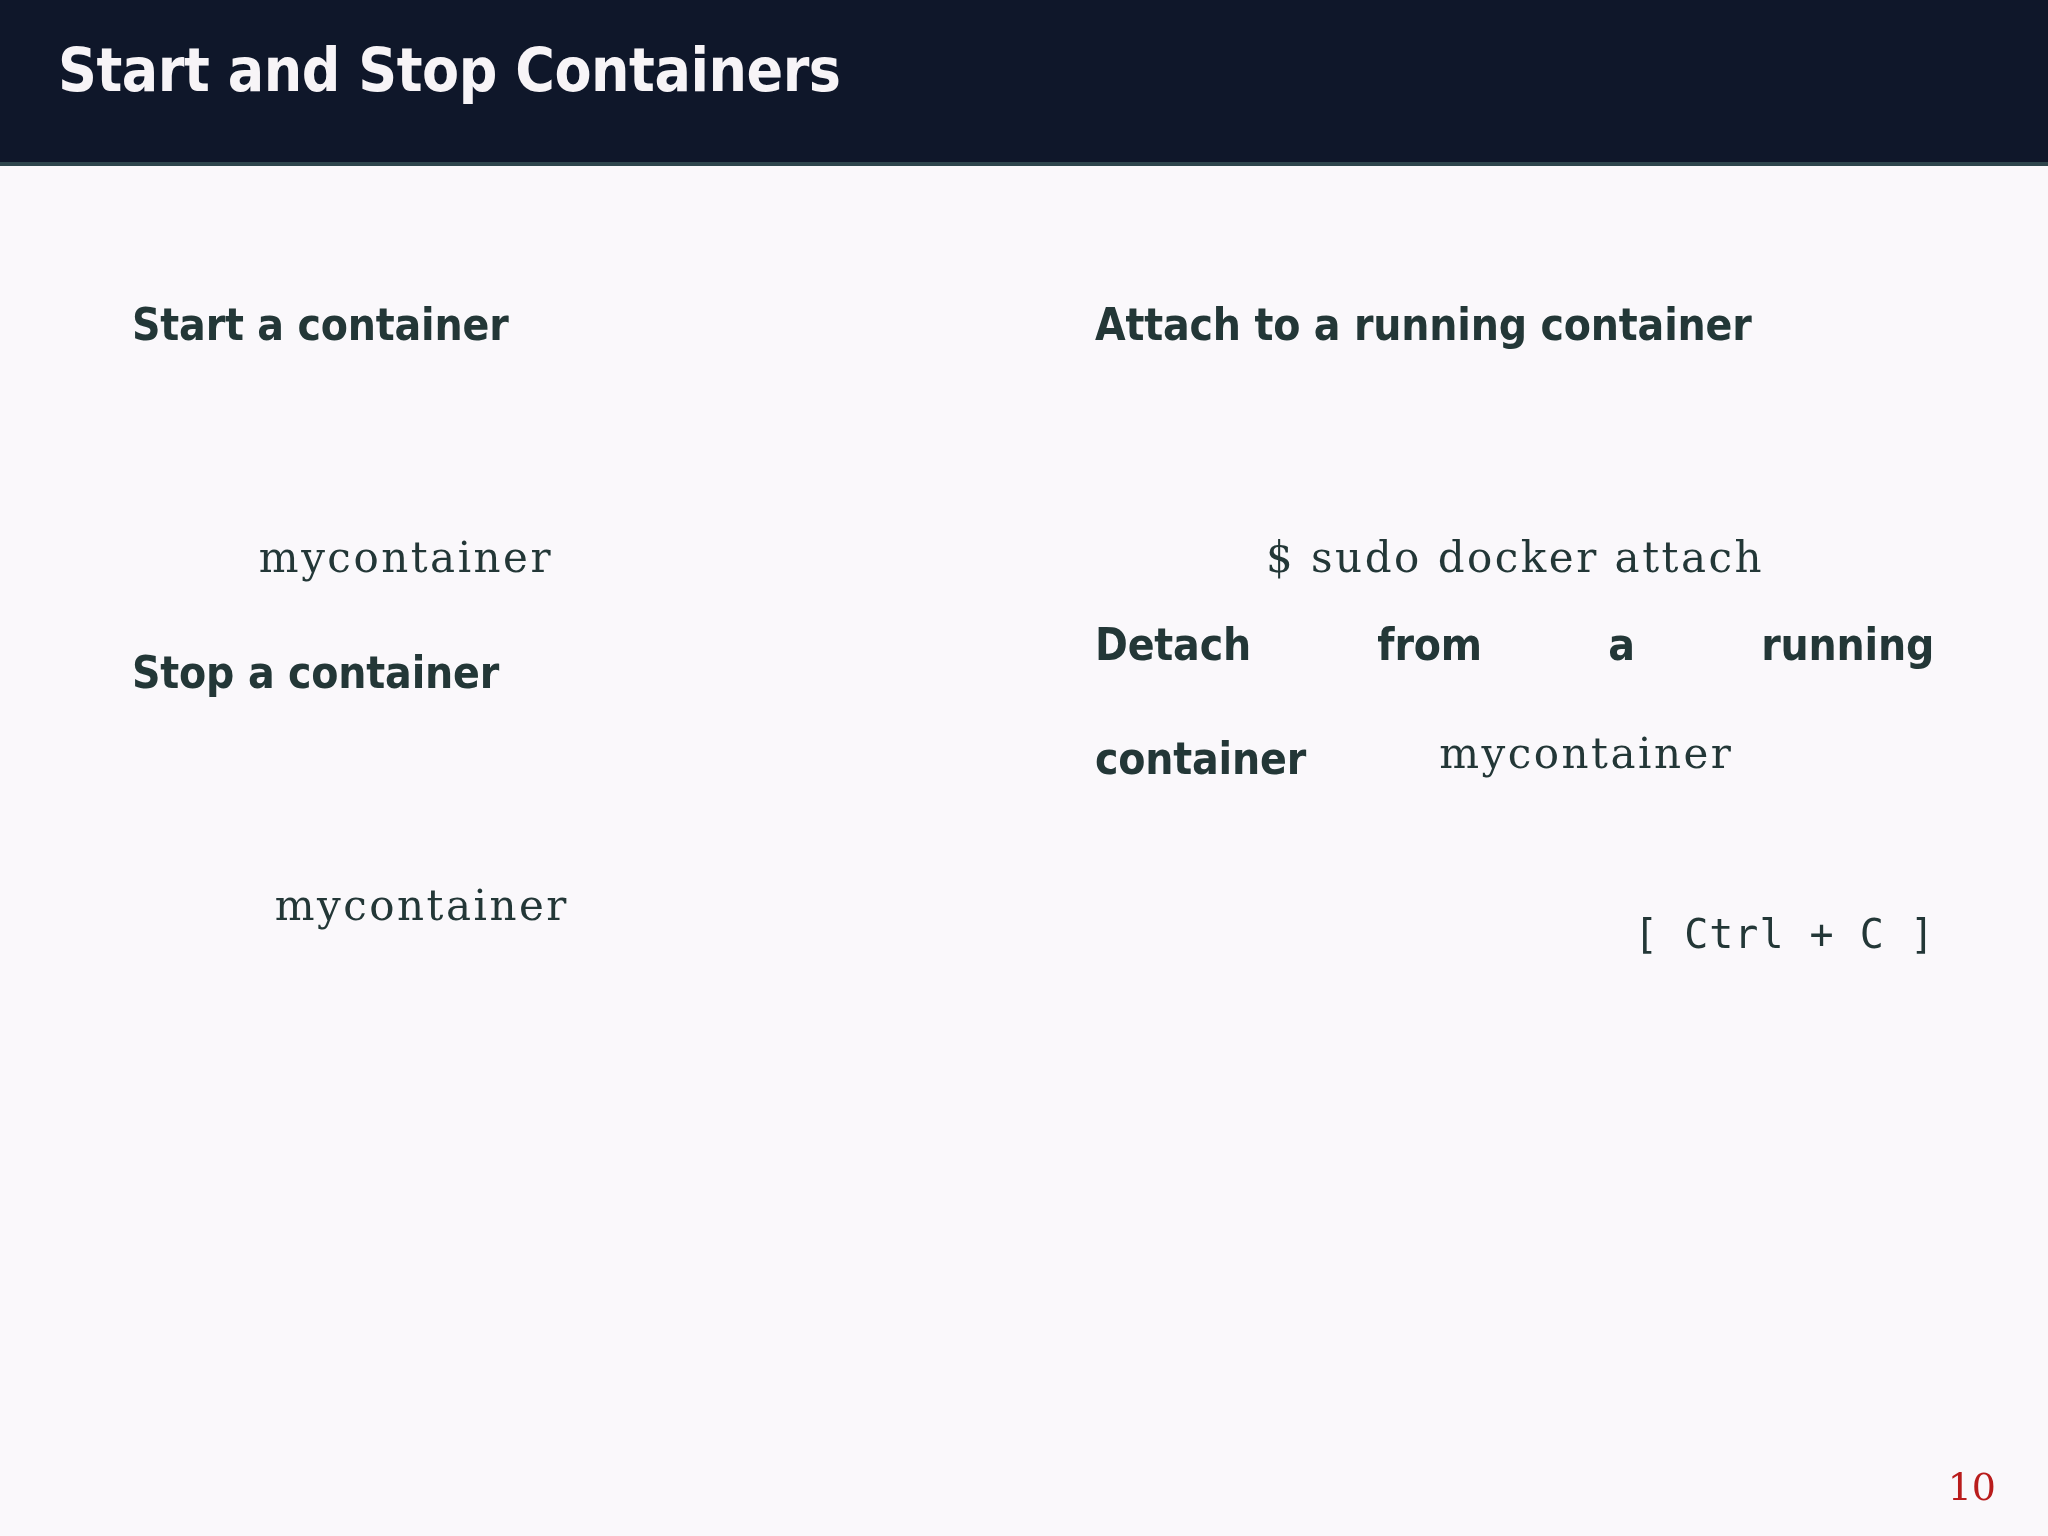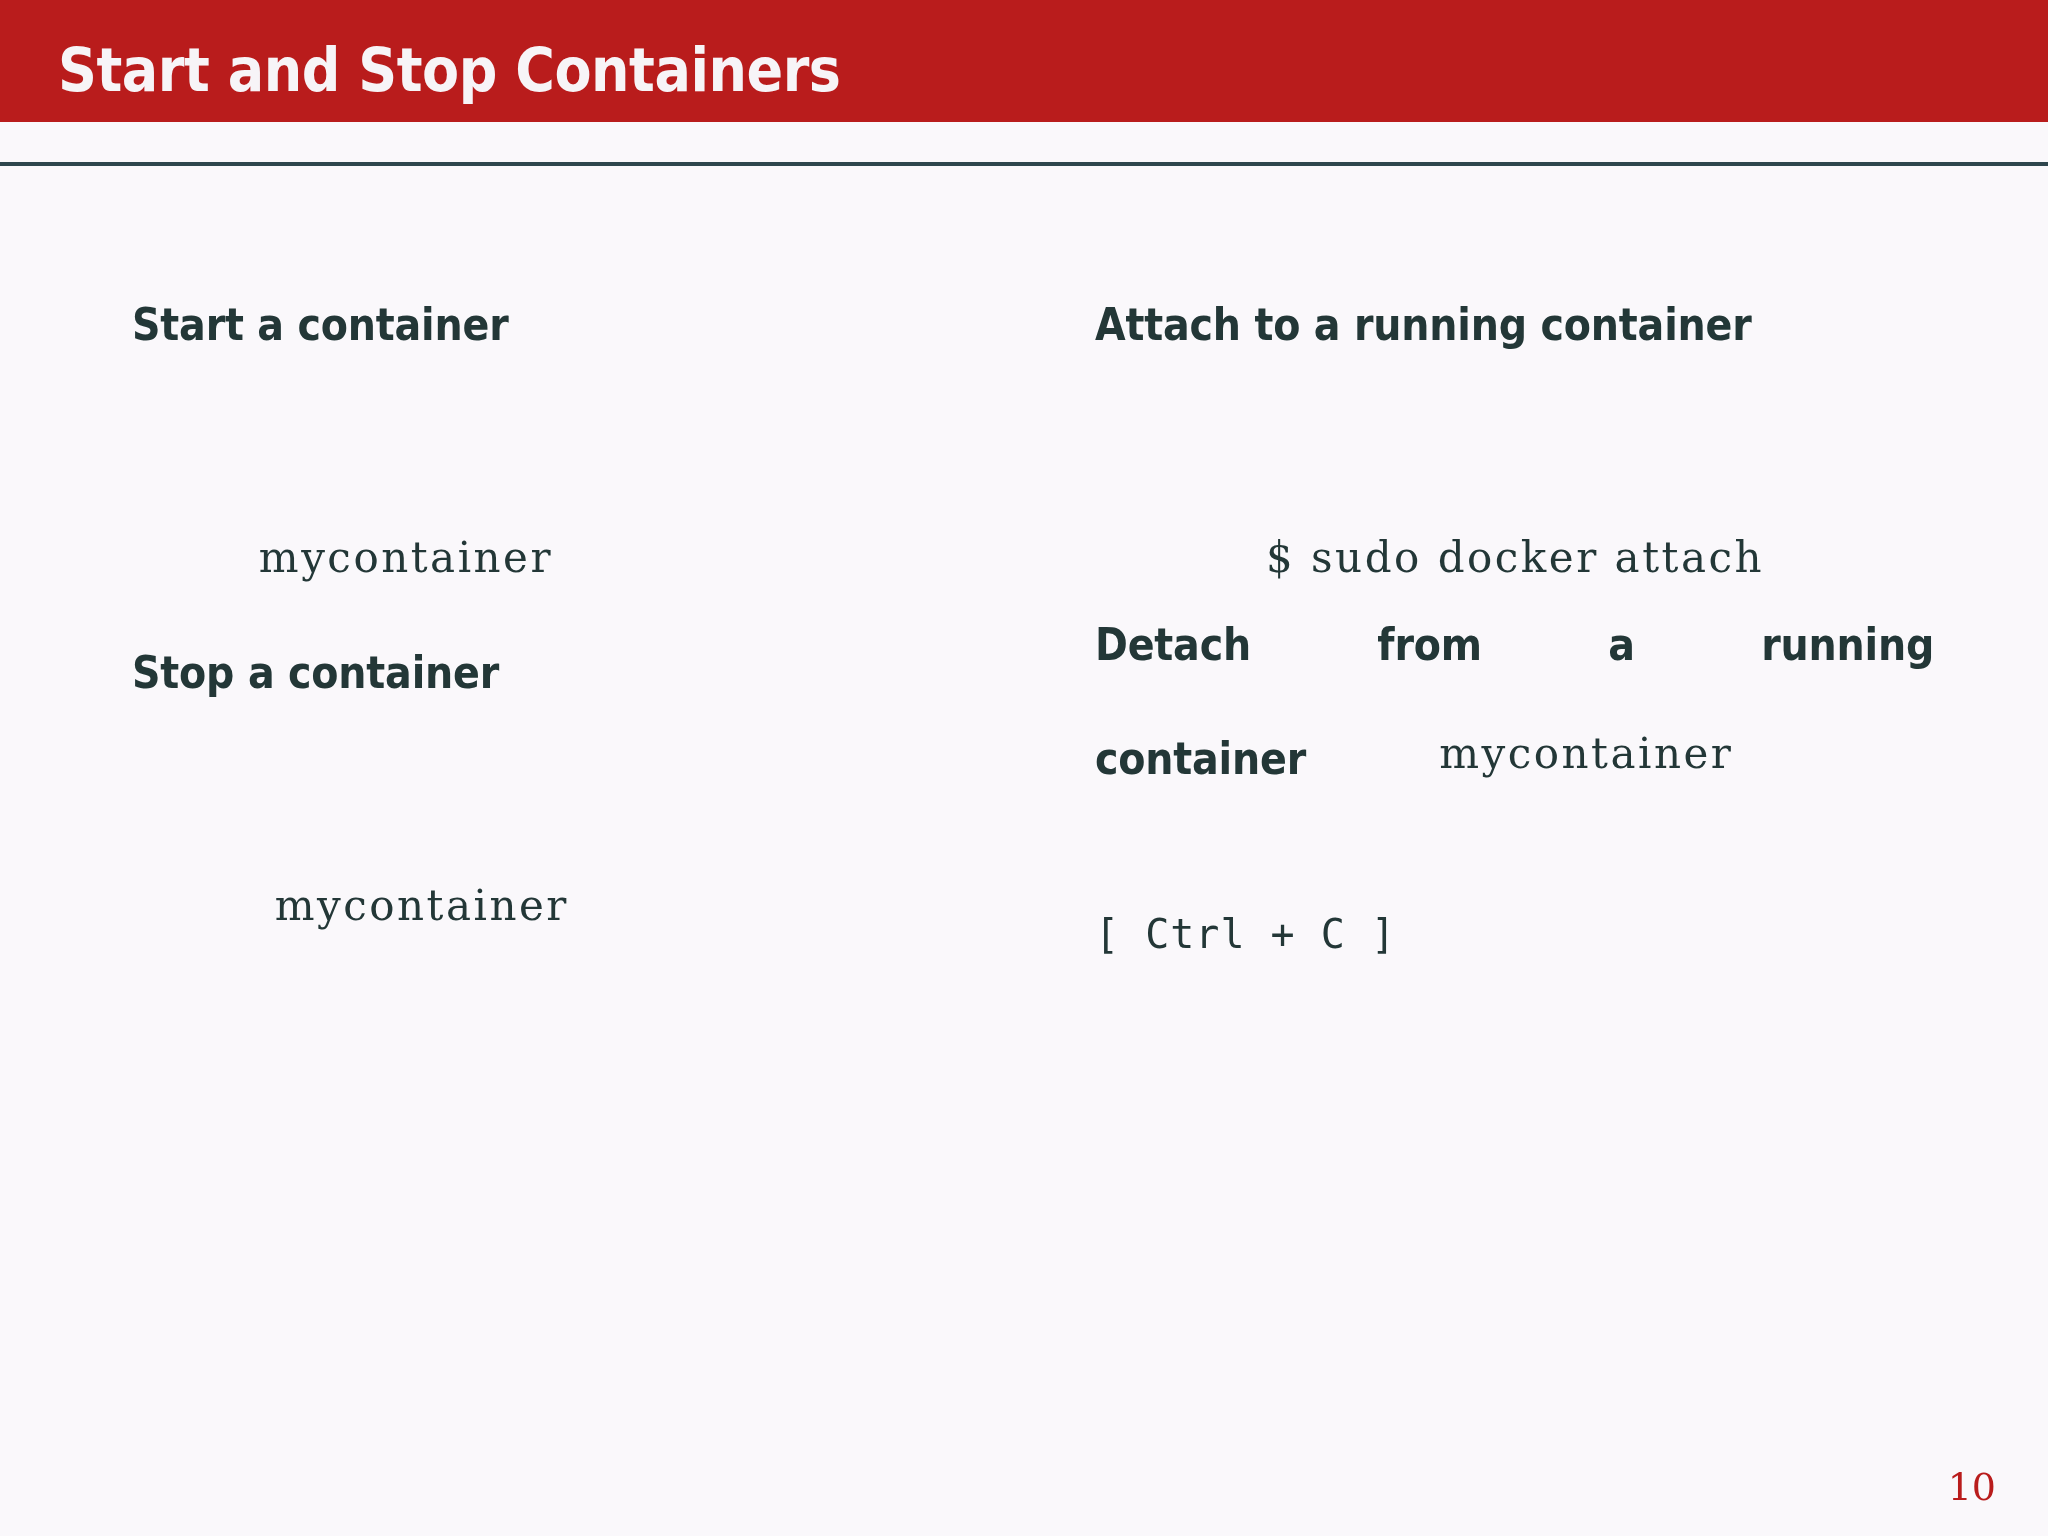--- a/index.html
+++ b/index.html
@@ -15,22 +15,22 @@
     overflow: hidden;
     position: relative;
   }
 
   
   .titlebar {
     position: absolute;
     left: 0;
     top: 0;
     width: 2048px;
-    height: 122px;
-    background: #b91c1c;
+    height: 166px;
+    background: #0f172a;
     box-sizing: border-box;
   }
   .titlebar-underline {
     position: absolute;
     left: 0;
     top: 162px;
     width: 2048px;
     height: 4px;
     background: #2e464d;
   }
@@ -170,20 +170,20 @@
         <span class="cmd-line">$ sudo docker attach</span>
         <span class="cont-line">         mycontainer</span>
       </div>
     </div>
 
     <div class="block" style="top:450px;">
       <div class="heading justify">
         <span class="line1">Detach  from  a  running</span>
         <span class="line2">container</span>
       </div>
-      <div class="code-mono" style="margin-top:58px;">[ Ctrl + C ]</div>
+      <div class="code-mono" style="margin-top:58px;text-align:right;">[ Ctrl + C ]</div>
     </div>
 
   </div>
 
 </div>
 
 <div class="page-number">10</div>
 
 </body></html>

